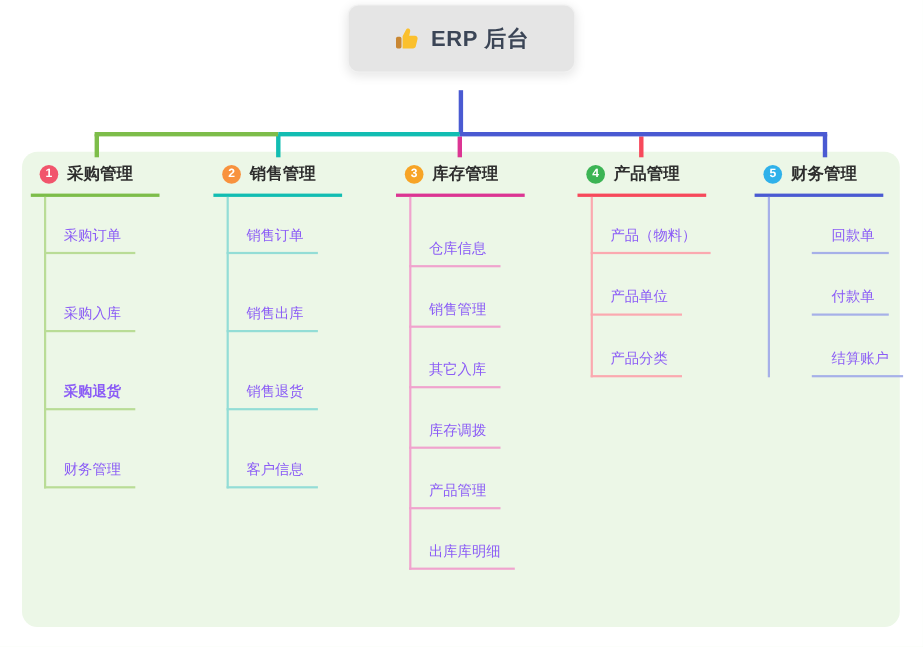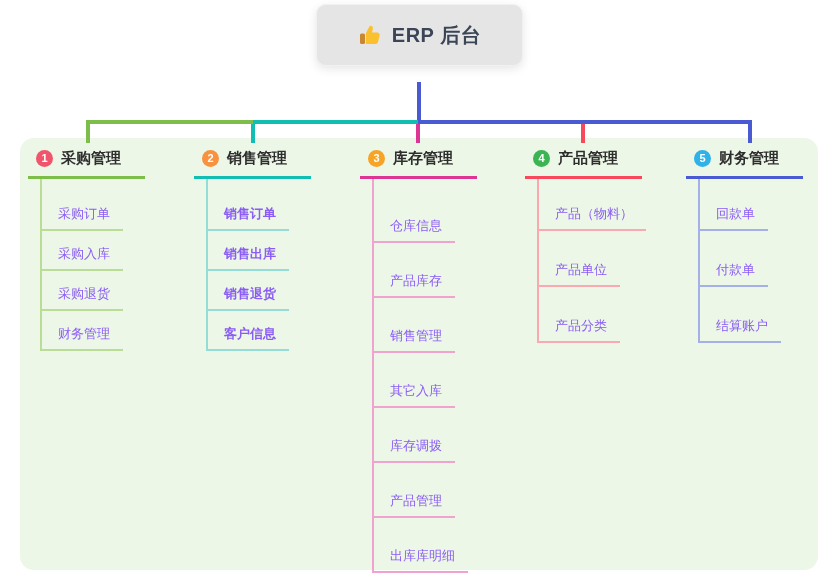--- a/index.html
+++ b/index.html
@@ -26,21 +26,21 @@
     display:flex;align-items:center;gap:8px;
     width:117px;box-sizing:border-box;
     padding:6px 0 8px 8px;border-bottom:3px solid #999;
   }
   .badge{
     width:17px;height:17px;border-radius:50%;flex:0 0 17px;
     color:#fff;font-size:11px;font-weight:bold;line-height:17px;text-align:center;
   }
   .branch-label{font-size:15px;font-weight:600;color:#2e2e2e;white-space:nowrap;}
   .children{margin-left:12px;border-left:2px solid #ccc;}
-  .child{height:40px;display:flex;align-items:flex-end;}
+  .child{height:71px;display:flex;align-items:flex-end;}
   .child:first-child{height:52px;}
   .branch--b3 .child{height:55px;}
   .branch--b3 .child:first-child{height:64px;}
   .branch--b4 .child,.branch--b5 .child{height:56px;}
   .branch--b4 .child:first-child,.branch--b5 .child:first-child{height:52px;}
   .child-label{
     display:inline-block;white-space:nowrap;
     font-size:13px;color:#8b5cf6;
     padding:0 13px 6px 18px;margin-left:-2px;
     border-bottom:2px solid #4c1d95;
@@ -77,34 +77,34 @@
     <span class="branch-label">采购管理</span>
   </div>
   <div class="children" style="border-left-color: rgb(185, 220, 150);">
     <div class="child">
         <span class="child-label" style="border-bottom-color: rgb(185, 220, 150);">采购订单</span>
       </div>
     <div class="child">
         <span class="child-label" style="border-bottom-color: rgb(185, 220, 150);">采购入库</span>
       </div>
     <div class="child">
-        <span class="child-label" style="border-bottom-color: rgb(185, 220, 150);">采购退货</span>
+        <span class="child-label" style="border-bottom-color: rgb(185, 220, 150); font-weight: bold;">采购退货</span>
       </div>
     <div class="child">
         <span class="child-label" style="border-bottom-color: rgb(185, 220, 150);">财务管理</span>
       </div>
   </div>
 </div>
 
 <div class="branch branch--b2" style="left:194px;">
   <div class="branch-header" style="border-bottom-color: rgb(18, 189, 178);">
     <span class="badge" style="background-color: rgb(248, 146, 62);">2</span>
     <span class="branch-label">销售管理</span>
   </div>
-  <div class="children" style="border-left-color: rgb(147, 221, 214); font-weight: bold;">
+  <div class="children" style="border-left-color: rgb(147, 221, 214);">
     <div class="child">
         <span class="child-label" style="border-bottom-color: rgb(147, 221, 214);">销售订单</span>
       </div>
     <div class="child">
         <span class="child-label" style="border-bottom-color: rgb(147, 221, 214);">销售出库</span>
       </div>
     <div class="child">
         <span class="child-label" style="border-bottom-color: rgb(147, 221, 214);">销售退货</span>
       </div>
     <div class="child">
@@ -114,23 +114,20 @@
 </div>
 
 <div class="branch branch--b3" style="left:360px;">
   <div class="branch-header" style="border-bottom-color: rgb(220, 53, 147);">
     <span class="badge" style="background-color: rgb(247, 164, 38);">3</span>
     <span class="branch-label">库存管理</span>
   </div>
   <div class="children" style="border-left-color: rgb(240, 163, 206);">
     <div class="child">
         <span class="child-label" style="border-bottom-color: rgb(240, 163, 206);">仓库信息</span>
-      </div>
-    <div class="child">
-        <span class="child-label" style="border-bottom-color: rgb(240, 163, 206);">产品库存</span>
       </div>
     <div class="child">
         <span class="child-label" style="border-bottom-color: rgb(240, 163, 206);">销售管理</span>
       </div>
     <div class="child">
         <span class="child-label" style="border-bottom-color: rgb(240, 163, 206); margin-top: 25px;">其它入库</span>
       </div>
     <div class="child">
         <span class="child-label" style="border-bottom-color: rgb(240, 163, 206);">库存调拨</span>
       </div>
@@ -159,21 +156,21 @@
         <span class="child-label" style="border-bottom-color: rgb(251, 169, 176);">产品分类</span>
       </div>
   </div>
 </div>
 
 <div class="branch branch--b5" style="left:686px;">
   <div class="branch-header" style="border-bottom-color: rgb(74, 90, 210);">
     <span class="badge" style="background-color: rgb(47, 177, 234);">5</span>
     <span class="branch-label">财务管理</span>
   </div>
-  <div class="children" style="border-left-color: rgb(166, 176, 232);">
+  <div class="children" style="border-left-color: rgb(166, 176, 232); padding-left: 40px;">
     <div class="child">
         <span class="child-label" style="border-bottom-color: rgb(166, 176, 232);">回款单</span>
       </div>
     <div class="child">
         <span class="child-label" style="border-bottom-color: rgb(166, 176, 232);">付款单</span>
       </div>
     <div class="child">
         <span class="child-label" style="border-bottom-color: rgb(166, 176, 232);">结算账户</span>
       </div>
   </div>

